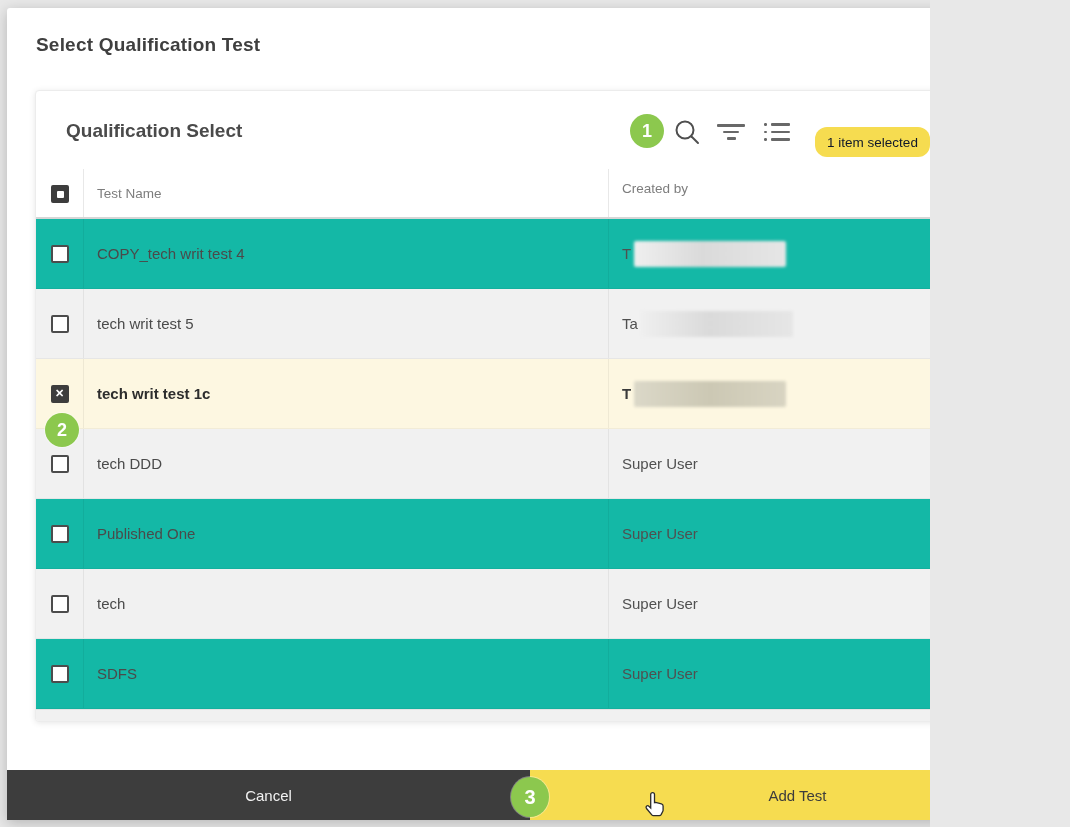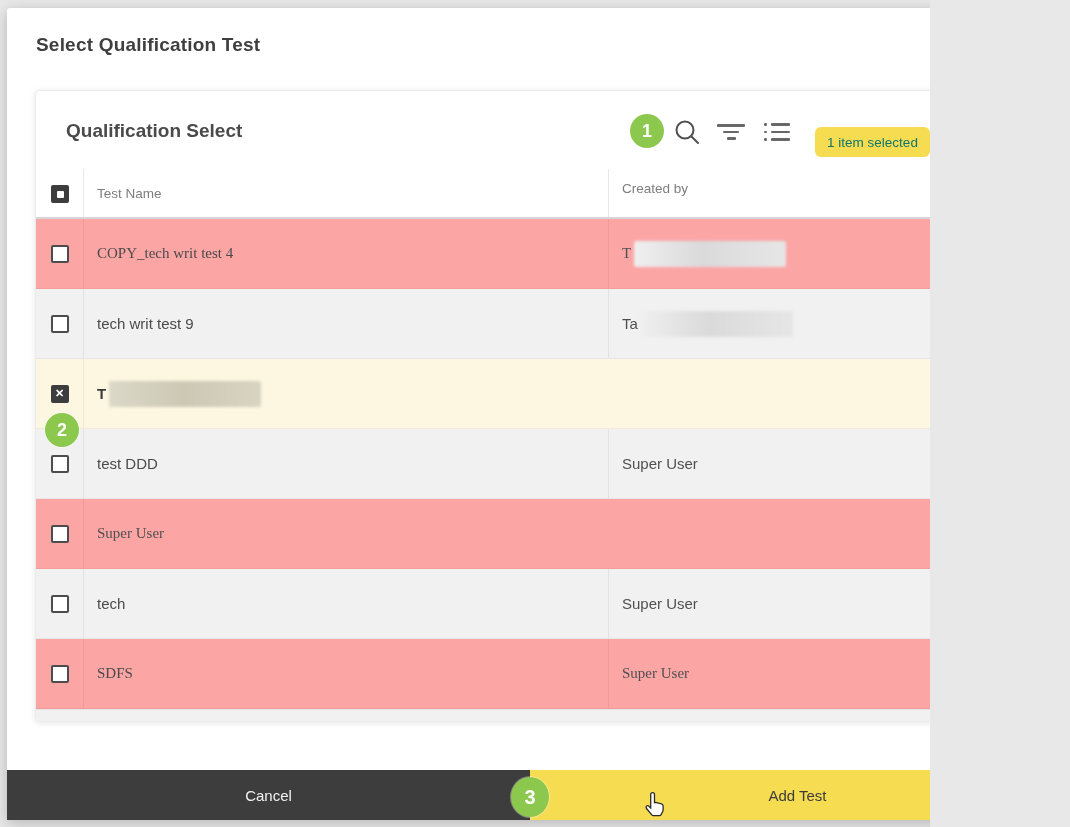--- a/index.html
+++ b/index.html
@@ -30,37 +30,37 @@
     display:flex; flex-direction:column; align-items:center; justify-content:space-between; }
   .icon-filter i { display:block; height:2.6px; background:#686868; border-radius:1px; }
   .icon-filter i:nth-child(1){ width:28px; } .icon-filter i:nth-child(2){ width:16px; } .icon-filter i:nth-child(3){ width:9px; }
   .icon-list { position:absolute; left:728px; top:32px; width:26px; height:18px;
     display:flex; flex-direction:column; justify-content:space-between; }
   .icon-list .li-row { display:flex; align-items:center; gap:4px; height:2.6px; }
   .icon-list .li-row b { width:2.6px; height:2.6px; background:#686868; border-radius:50%; }
   .icon-list .li-row i { flex:1; height:2.6px; background:#686868; border-radius:1px; }
 
   .sel-badge { position:absolute; left:779px; top:36px; width:115px; height:30px; background:#f6dc50;
-    border-radius:6px; display:flex; align-items:center; justify-content:center; font-size:13.5px; color:#0f766e; }
+    border-radius:12px; display:flex; align-items:center; justify-content:center; font-size:13.5px; color:#0f172a; }
   .toolbar-divider { position:absolute; left:920px; top:18px; width:1px; height:45px; background:#dcdcdc; }
   .icon-kebab { position:absolute; left:943px; top:37px; display:flex; gap:5px; cursor:pointer; }
   .icon-kebab i { width:7px; height:7px; border:1.6px solid #3f3f3f; border-radius:50%; }
 
   
   .thead { position:relative; height:50px; border-bottom:2px solid #d6d6d6; }
   .col-line-1 { position:absolute; left:47px; top:0; bottom:0; width:1px; background:#e8e8e8; }
   .col-line-2 { position:absolute; left:572px; top:0; bottom:0; width:1px; background:#e8e8e8; }
   .th-name { position:absolute; left:61px; top:17px; font-size:13.5px; color:#7d7d7d;text-align:center; }
   .th-created { position:absolute; left:586px; top:12px; font-size:13.5px; color:#7d7d7d; }
   .th-sort { position:absolute; left:971px; top:14px; font-size:15px; color:#6f6f6f; cursor:pointer; }
 
   .rows { position:relative; width:979px; }
   .row { position:relative; width:979px; height:70px; border-bottom:1px solid rgba(0,0,0,0.045);
     display:flex; align-items:stretch; cursor:pointer; }
-  .row.white { background:#fca5a5;font-family:Liberation Serif, serif; }
+  .row.white { background:#14b8a6; }
   .row.gray  { background:#f1f1f1; }
   .row.selected { background:#fdf7e1; }
   .row .cell-cb { width:48px; border-right:1px solid rgba(0,0,0,0.06); display:flex; align-items:center; justify-content:center; }
   .row .cell-name { width:525px; border-right:1px solid rgba(0,0,0,0.055); display:flex; align-items:center; padding-left:13px;
     font-size:15px; color:#4a4a4a; }
   .row.selected .cell-name { font-weight:bold; color:#2d2d2d; }
   .row .cell-created { flex:1; display:flex; align-items:center; padding-left:13px; font-size:15px; color:#505050; }
   .row.selected .cell-created { font-weight:bold; color:#3a3a3a; }
   .partial-row { width:979px; height:12px; background:#f1f1f1; border-top:1px solid rgba(0,0,0,0.05); }
 
@@ -162,46 +162,48 @@
           <div class="cell-name">COPY_tech writ test 4</div>
           <div class="cell-created">
               <span>T</span>
               <span class="redact"></span>
             </div>
         </div>
         <div class="row gray">
           <div class="cell-cb">
               <div class="cb"></div>
             </div>
-          <div class="cell-name">tech writ test 9</div>
+          <div class="cell-name">tech writ test 5</div>
           <div class="cell-created">
               <span>Ta</span>
               <span class="redact"></span>
             </div>
         </div>
         <div class="row selected">
           <div class="cell-cb">
               <div class="cb checkedx">✕</div>
             </div>
+          <div class="cell-name">tech writ test 1c</div>
           <div class="cell-created">
               <span>T</span>
               <span class="redact dark"></span>
             </div>
         </div>
         <div class="row gray">
           <div class="cell-cb">
               <div class="cb"></div>
             </div>
-          <div class="cell-name">test DDD</div>
+          <div class="cell-name">tech DDD</div>
           <div class="cell-created">Super User</div>
         </div>
         <div class="row white">
           <div class="cell-cb">
               <div class="cb"></div>
             </div>
+          <div class="cell-name">Published One</div>
           <div class="cell-created">Super User</div>
         </div>
         <div class="row gray">
           <div class="cell-cb">
               <div class="cb"></div>
             </div>
           <div class="cell-name">tech</div>
           <div class="cell-created">Super User</div>
         </div>
         <div class="row white">

